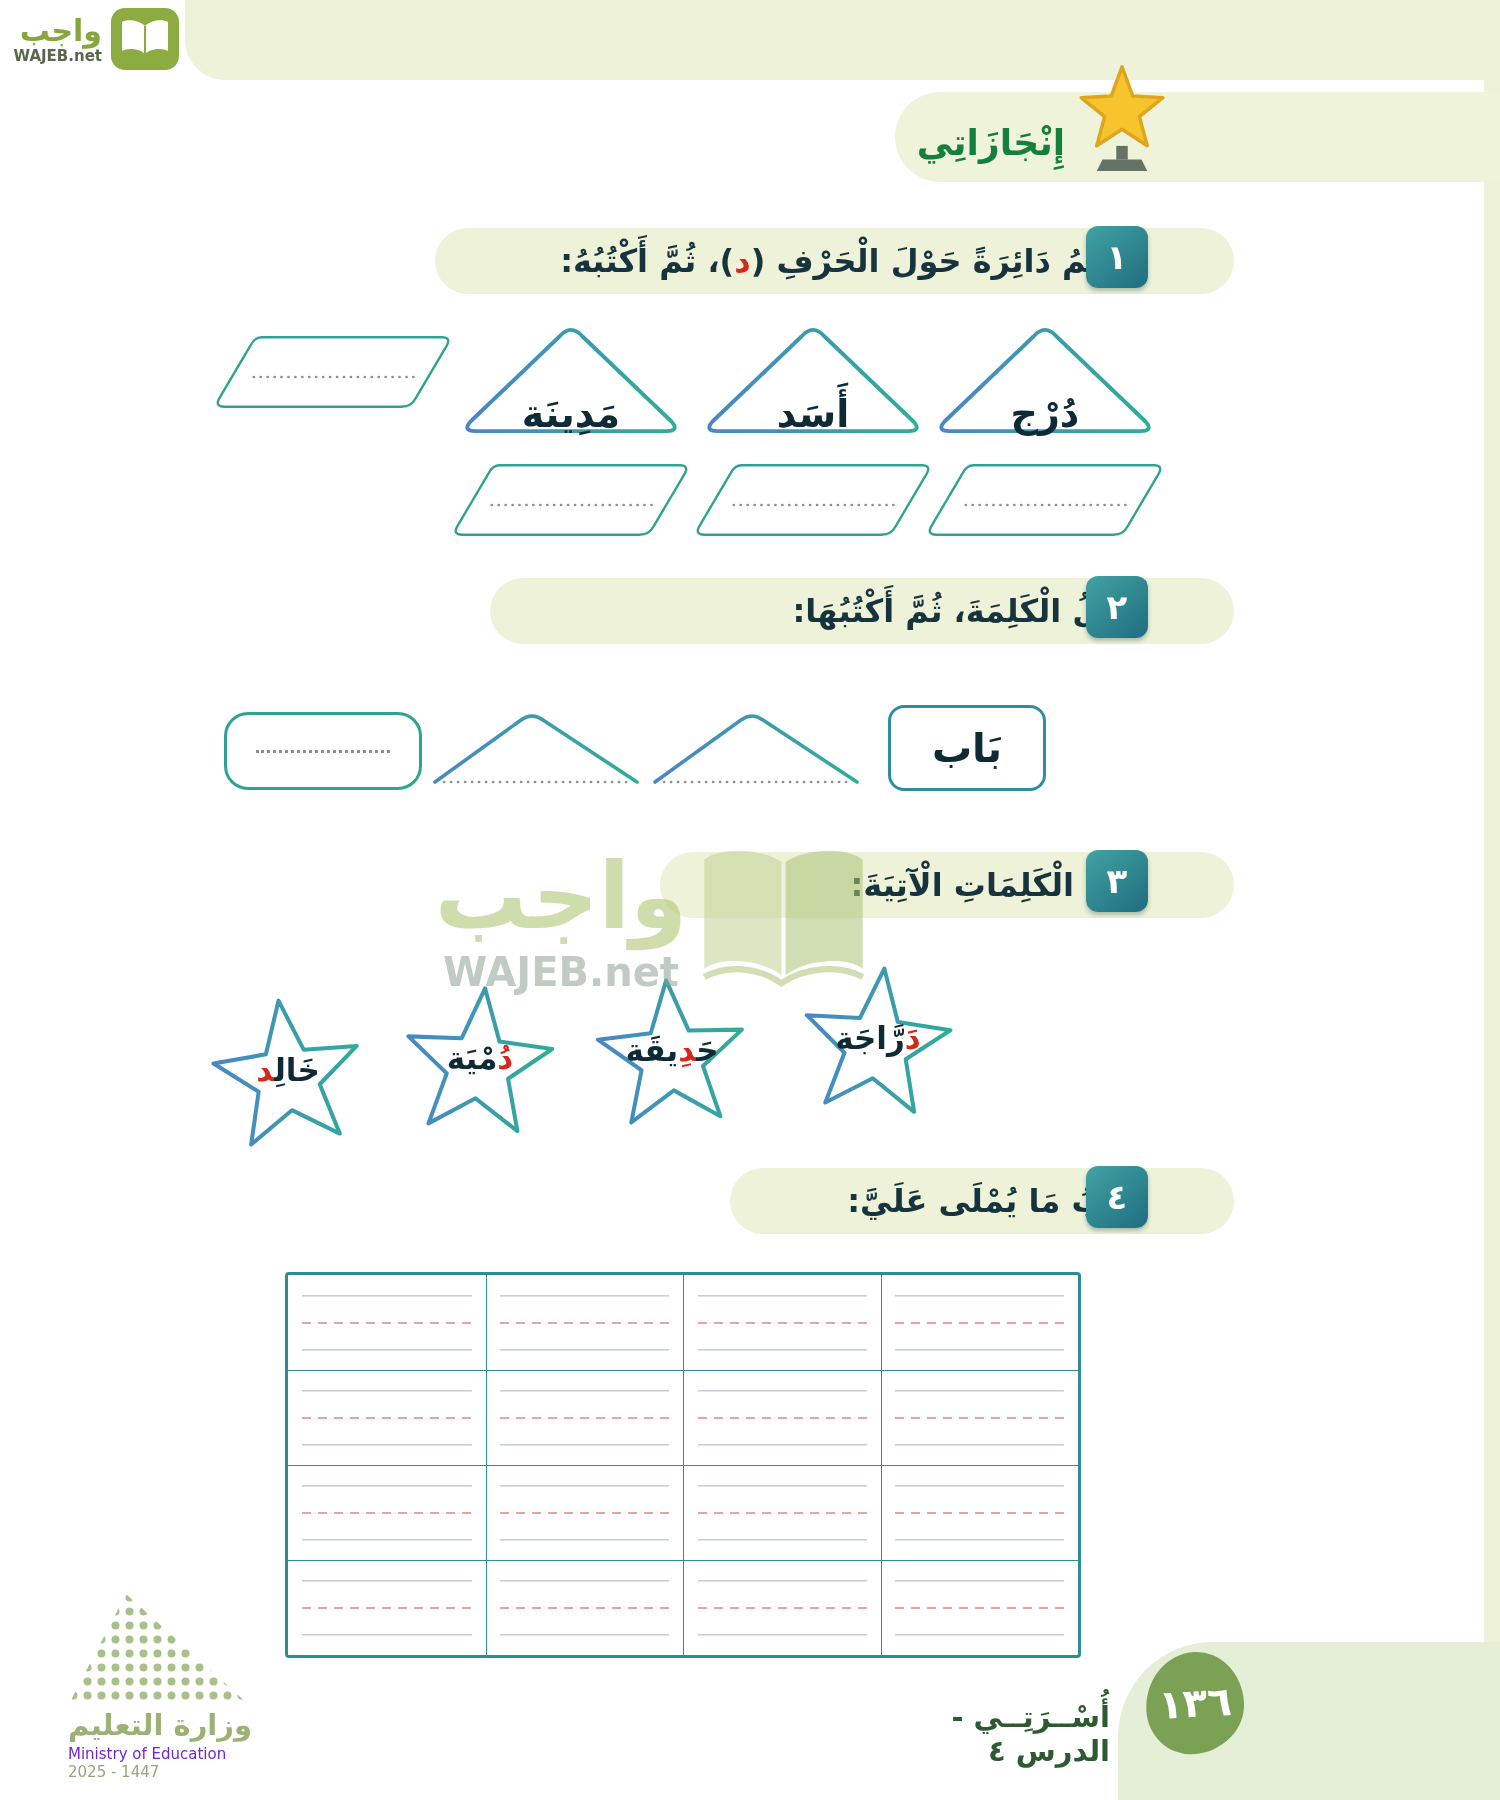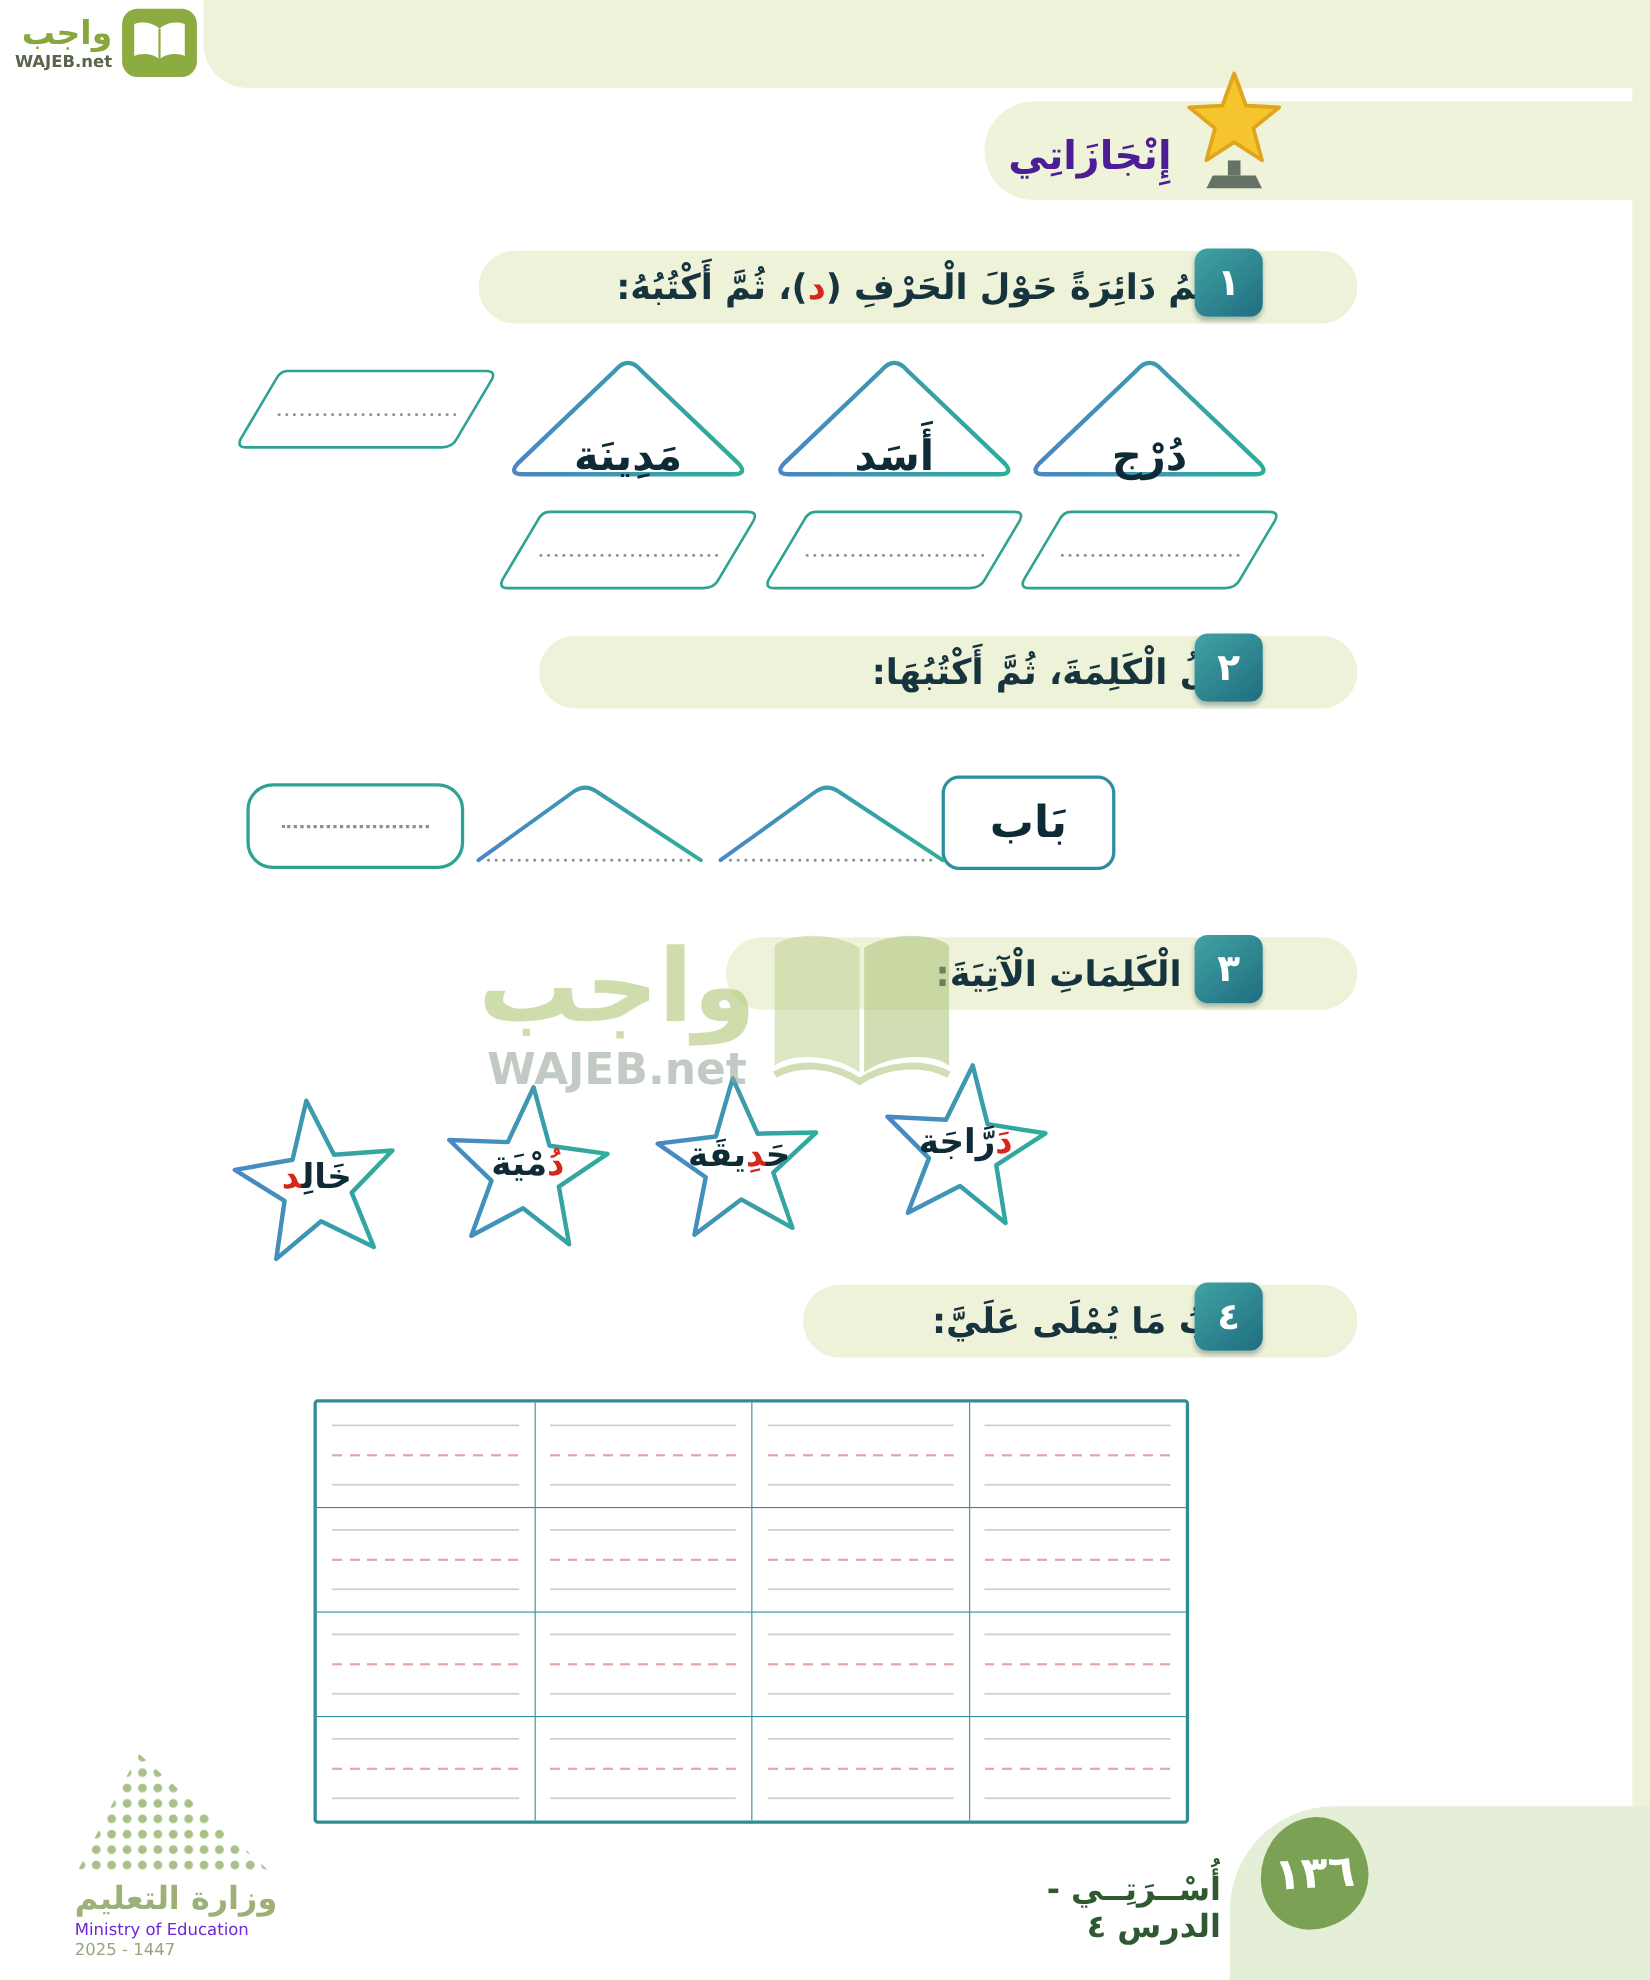--- a/index.html
+++ b/index.html
@@ -13,21 +13,21 @@
   .top-strip{left:185px;top:0;width:1315px;height:80px;border-radius:0 0 0 40px;}
   .right-strip{left:1484px;top:0;width:16px;height:1800px;}
   .logo{position:absolute;left:10px;top:6px;display:flex;align-items:center;gap:8px;}
   .logo-text{width:92px;text-align:right;}
   .logo-name{font-size:30px;font-weight:bold;color:#87a73e;line-height:1.1;}
   .logo-site{font-size:15px;font-weight:bold;color:#5a654d;}
   .logo-book{width:70px;height:66px;display:block;}
 
   .achv-tab{left:895px;top:92px;width:605px;height:90px;background:#eef3da;border-radius:45px 0 0 45px;}
   .trophy{position:absolute;left:1075px;top:62px;width:94px;height:115px;z-index:2;}
-  .achv-title{position:absolute;left:905px;top:122px;width:160px;font-size:36px;font-weight:bold;color:#4c1d95;z-index:2;}
+  .achv-title{position:absolute;left:905px;top:122px;width:160px;font-size:36px;font-weight:bold;color:#15803d;z-index:2;}
 
   
   .exbar{position:absolute;height:66px;background:#edf2d8;border-radius:34px;display:flex;
          align-items:center;direction:rtl;padding-right:86px;z-index:1;}
   .instr{font-size:32px;font-weight:bold;color:#16333e;white-space:nowrap;}
   .badge{position:absolute;width:62px;height:62px;border-radius:12px;
          background:linear-gradient(140deg,#41a3a3 0%,#1f6d80 100%);color:#fff;font-size:34px;font-weight:bold;
          display:flex;align-items:center;justify-content:center;box-shadow:0 3px 4px rgba(20,60,70,.3);z-index:2;}
   .red{color:#d5281b;}
 
@@ -176,21 +176,21 @@
       <path class="para-path" d="M48 5 L230 5 Q239 5 235 13 L203 67 Q199 75 189 75 L10 75 Q1 75 5 67 L37 13 Q41 5 48 5 Z"></path>
       <line class="dot-line" x1="40" y1="45" x2="206" y2="45"></line>
     </svg>
   </div>
 
   <div class="exbar" style="left:490px;top:578px;width:658px;">
     <div class="instr" dir="rtl">أُحَلِّلُ الْكَلِمَةَ، ثُمَّ أَكْتُبُهَا:</div>
   </div>
   <div class="badge" style="left:1086px;top:576px;">٢</div>
 
-  <div class="word-box" style="left:856px;top:705px;width:152px;height:80px;">
+  <div class="word-box" style="left:888px;top:705px;width:152px;height:80px;">
     <span dir="rtl">بَاب</span>
   </div>
   <div class="mountain" style="left:648px;top:703px;">
     <svg viewBox="0 0 216 86">
       <path class="mtn-path" d="M7 79 L93 17 Q104 9 115 17 L209 79"></path>
       <line class="dot-line" x1="16" y1="79" x2="200" y2="79"></line>
     </svg>
   </div>
   <div class="mountain" style="left:428px;top:703px;">
     <svg viewBox="0 0 216 86">

